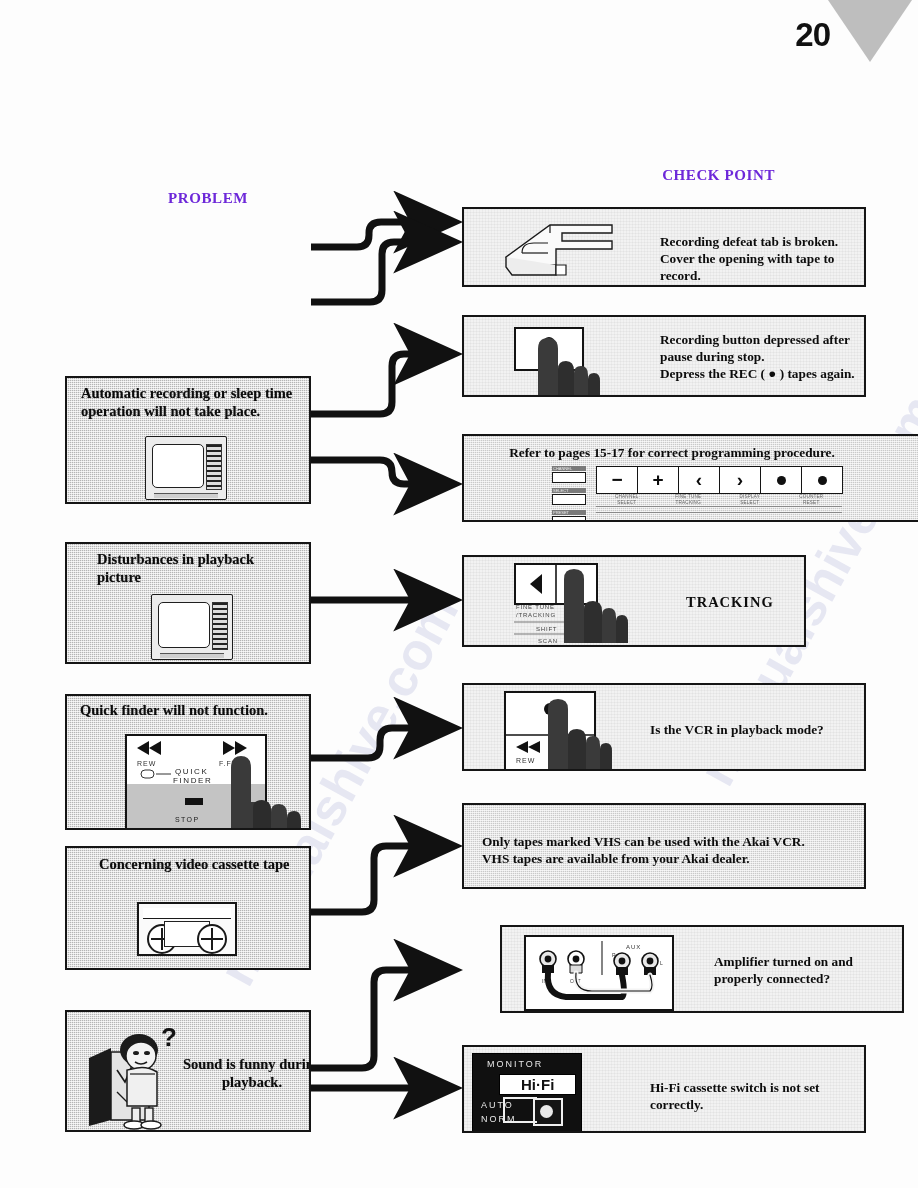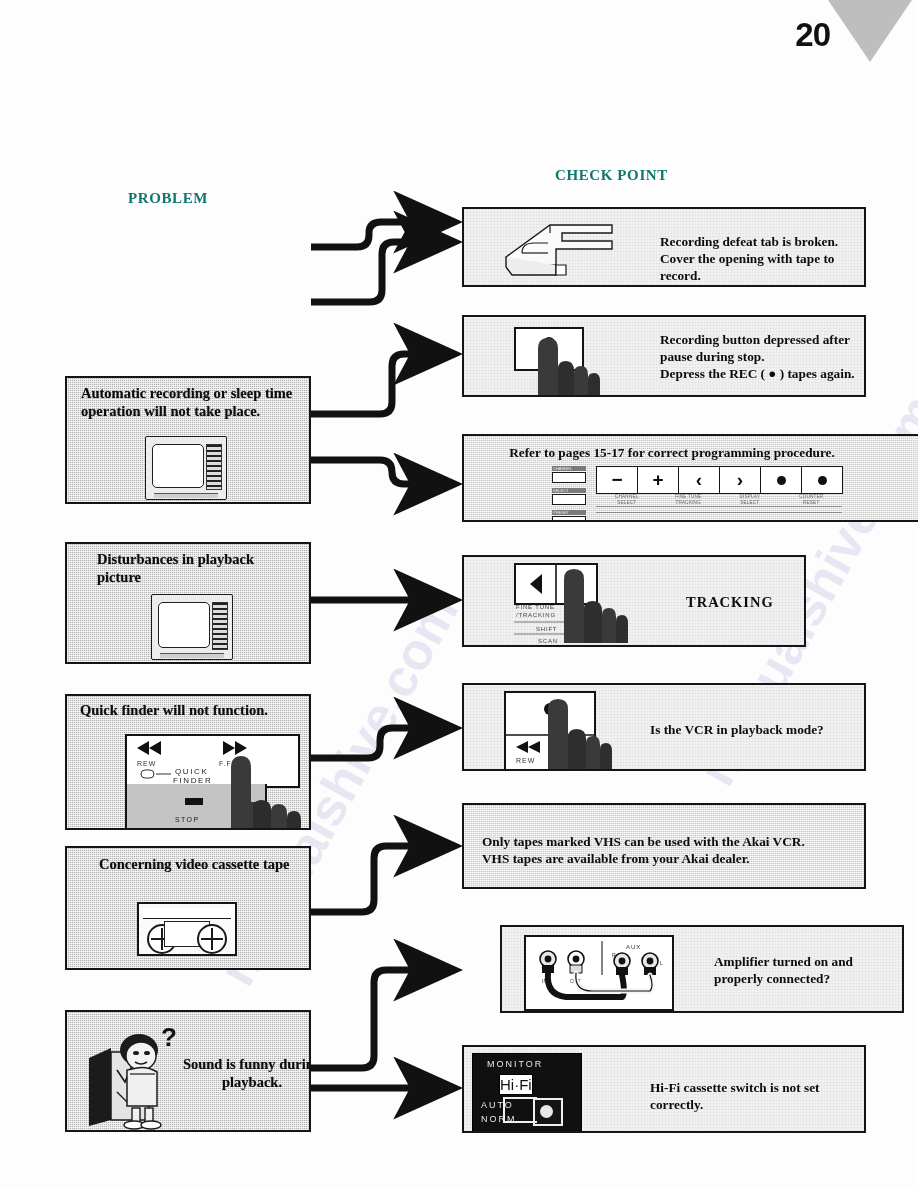--- a/index.html
+++ b/index.html
@@ -44,22 +44,22 @@
     line-height: 1;
   }
 
   
   .col-heading {
     position: absolute;
     font-family: "Liberation Serif", serif;
     font-weight: bold;
     font-size: 15px;
     letter-spacing: .6px;
-    color: #0f766e;
-    text-align: left;
+    color: #6d28d9;
+    text-align: right;
     white-space: nowrap;
   }
   #problem-heading { left: 128px; top: 190px; width: 120px; }
   #checkpoint-heading { left: 555px; top: 167px; width: 220px; }
 
   
   .pbox {
     position: absolute;
     border: 2px solid #151515;
     box-sizing: border-box;
@@ -274,22 +274,22 @@
   }
   .hifi .lbl {
     position: absolute;
     font-family: "Liberation Sans", sans-serif;
     color: #e8e8e8; font-size: 9px; letter-spacing: 2px; text-align: right;
   }
   .hifi .chip {
     position: absolute;
     background: #fff; color: #111;
     font-family: "Liberation Sans", sans-serif;
-    font-weight: normal; font-size: 15px;
-    padding: 1px 0;
+    font-weight: bold; font-size: 15px;
+    padding: 1px 21px;
     border: 1px solid #000;
   }
   .hifi .sw {
     position: absolute;
     width: 26px; height: 24px;
     border: 2px solid #f0f0f0;
     background: #151515;
   }
   .hifi .knob {
     position: absolute;
@@ -341,21 +341,21 @@
     <div class="pbox-title" style="left:30px; top:7px;">Disturbances in playback picture</div>
     <div class="ill tv" style="left:84px; top:50px; width:80px; height:64px;">
       <div class="crt" style="width:50px; height:44px;"></div>
       <div class="ctrls" style="height:46px;"></div>
       <div class="base"></div>
     </div>
   </div>
 
   <div class="pbox" style="left:65px; top:694px; width:246px; height:136px;">
     <div class="pbox-title" style="left:13px; top:6px;">Quick finder will not function.</div>
-    <div class="panelbox" style="left:58px; top:38px; width:138px; height:50px; background:#fff;padding-left:33px;">
+    <div class="panelbox" style="left:58px; top:38px; width:138px; height:50px; background:#fff;">
       <svg width="138" height="50" style="position:absolute;left:0;top:0;">
         <polygon points="10,12 22,5 22,19" fill="#111"></polygon>
         <polygon points="22,12 34,5 34,19" fill="#111"></polygon>
         <text x="10" y="30" font-family="Liberation Sans, sans-serif" font-size="7" fill="#333" letter-spacing="1">REW</text>
         <polygon points="108,12 96,5 96,19" fill="#111"></polygon>
         <polygon points="120,12 108,5 108,19" fill="#111"></polygon>
         <text x="92" y="30" font-family="Liberation Sans, sans-serif" font-size="7" fill="#333" letter-spacing="1">F.FWD</text>
         <text x="48" y="38" font-family="Liberation Sans, sans-serif" font-size="8" fill="#222" letter-spacing="1.6">QUICK</text>
         <text x="46" y="47" font-family="Liberation Sans, sans-serif" font-size="8" fill="#222" letter-spacing="1.6">FINDER</text>
         <rect x="14" y="34" width="13" height="8" fill="none" stroke="#333" rx="4"></rect>

